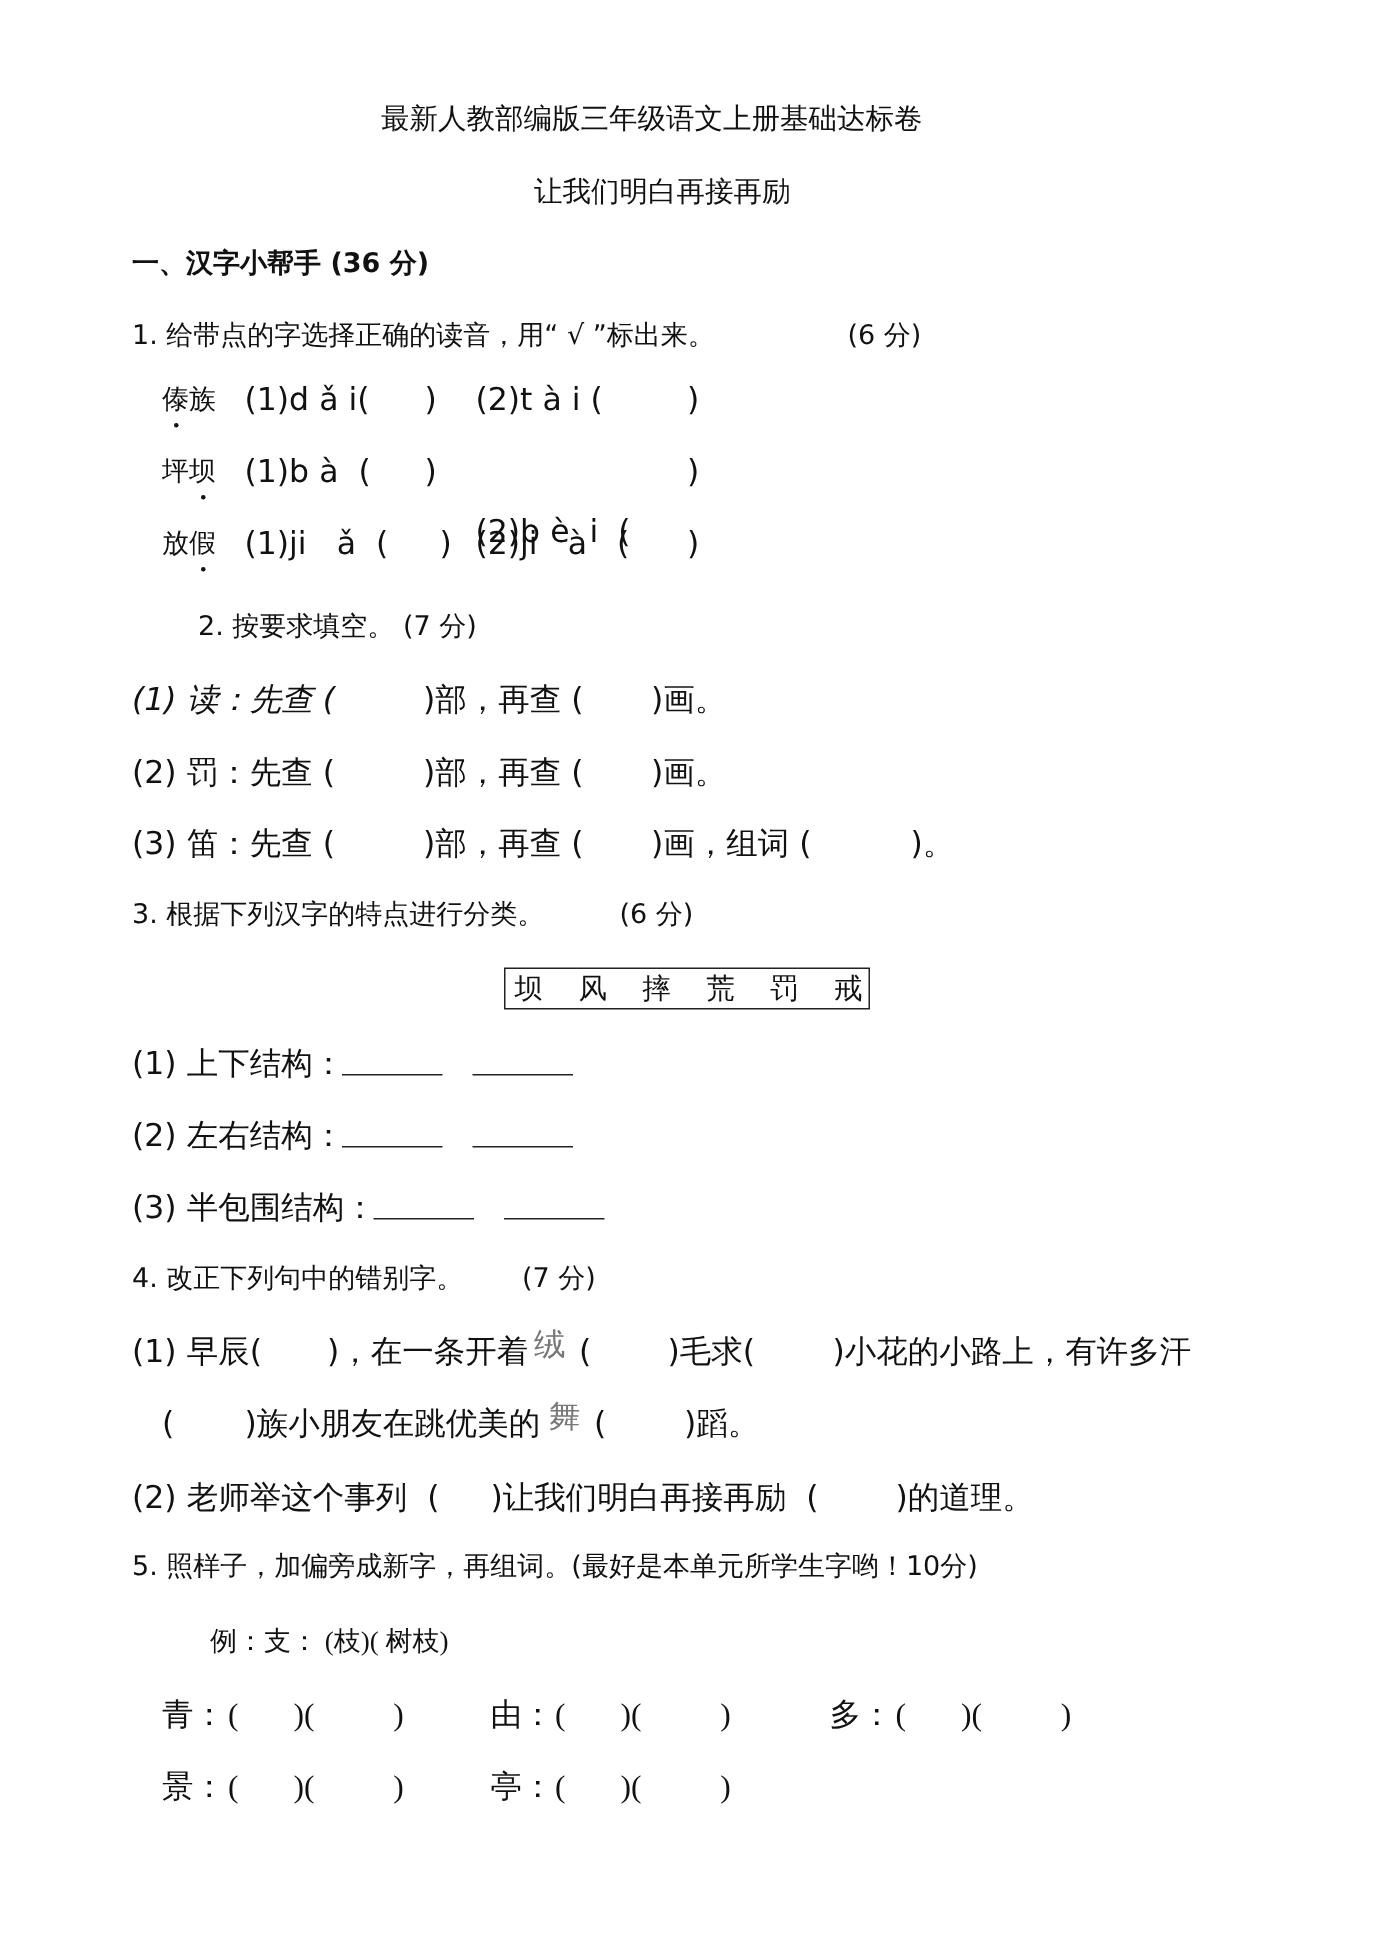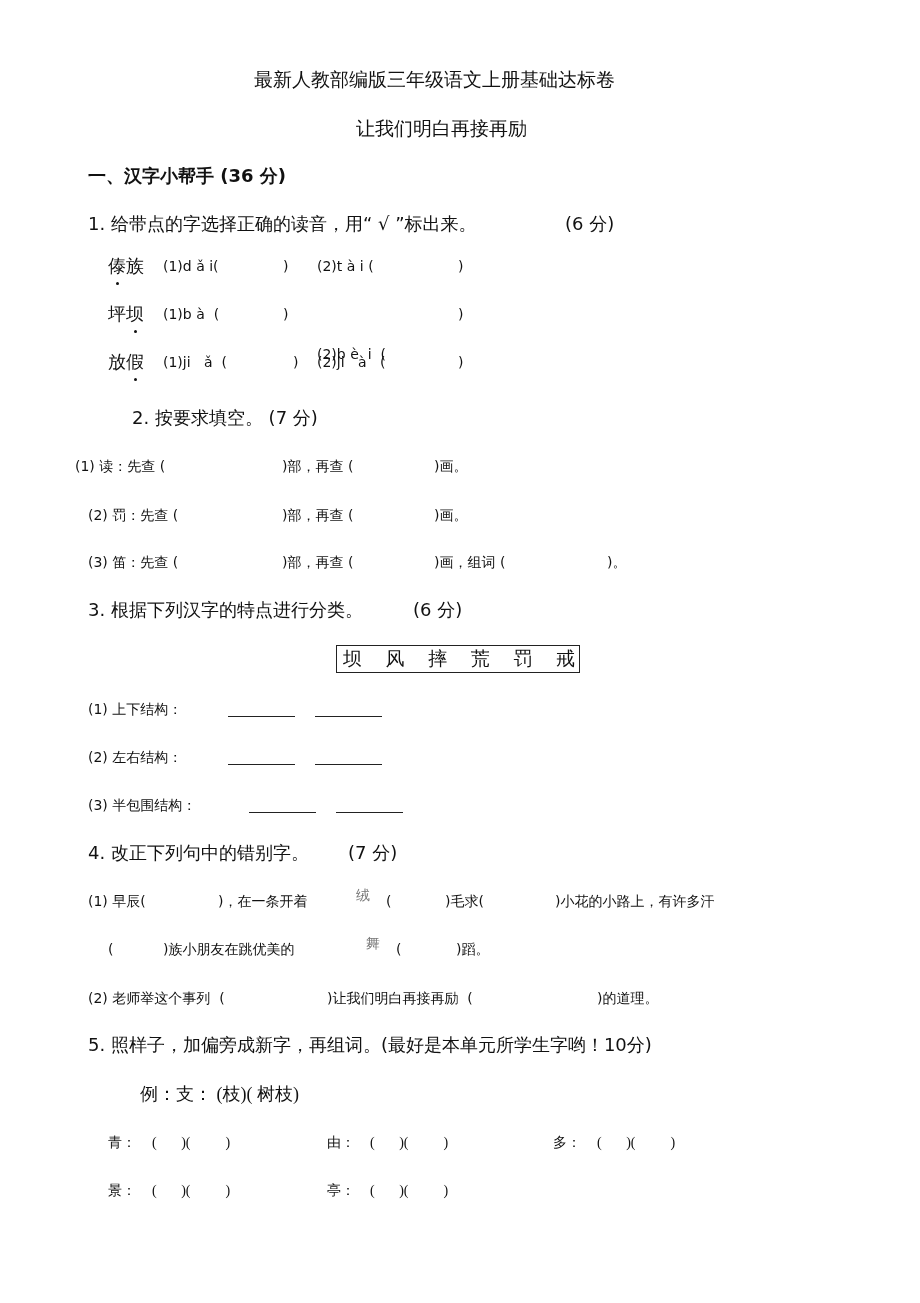--- a/index.html
+++ b/index.html
@@ -9,21 +9,21 @@
   .serif { font-family: Liberation Serif, serif; }
   .title { font-size: 19px; }
   .dot-char { position: relative; display: inline-block; }
   .dot-char::after { content: ""; position: absolute; left: 50%; bottom: -7px;
     width: 3px; height: 3px; margin-left: -1.5px; background: #111; border-radius: 50%; }
   .box { position: absolute; left: 336px; top: 645px; width: 244px; height: 28px;
     border: 1.5px solid #222; box-sizing: border-box; display: flex;
     justify-content: space-between; align-items: center; padding: 0 4px 0 6px; font-size: 19px; }
   .blank { display: inline-block; border-bottom: 1.4px solid #222; width: 67px; height: 18px; vertical-align: baseline; }
   .gray { color: #777; font-size: 20px; }
-  .seg { position: absolute; white-space: pre; font-size: 14px; line-height: 24px; }
+  .seg { position: absolute; white-space: pre; font-size: 21px; line-height: 24px; }
 </style>
 </head>
 <body>
 
 <div class="line title serif" style="left:254px; top:68px;">最新人教部编版三年级语文上册基础达标卷</div>
 <div class="line title serif" style="left:356px; top:117px;">让我们明白再接再励</div>
 
 <div class="line" style="left:88px; top:164px;font-weight:bold;">一、汉字小帮手 (36 分)</div>
 
 <div class="line" style="left:88px; top:212px;">1. 给带点的字选择正确的读音，用“ √ ”标出来。</div>
@@ -47,21 +47,21 @@
   <div class="line serif" style="left:108px; top:350px;"><span>放</span><span class="dot-char">假</span></div>
   <div class="seg" style="left:163px; top:350px;">(1)ji   ǎ  (</div>
   <div class="seg" style="left:293px; top:350px;">)</div>
   <div class="seg" style="left:317px; top:350px;">(2)ji   à   (</div>
   <div class="seg" style="left:458px; top:350px;">)</div>
 </div>
 
 <div class="line" style="left:88px; top:406px;margin-left:44px;">2. 按要求填空。 (7 分)</div>
 
 <div>
-  <div class="seg" style="left:75px; top:454px;">(1) 读：先查 (</div>
+  <div class="seg" style="left:88px; top:454px;font-style:italic;">(1) 读：先查 (</div>
   <div class="seg" style="left:282px; top:454px;">)部，再查 (</div>
   <div class="seg" style="left:434px; top:454px;">)画。</div>
 </div>
 <div>
   <div class="seg" style="left:88px; top:503px;">(2) 罚：先查 (</div>
   <div class="seg" style="left:282px; top:503px;">)部，再查 (</div>
   <div class="seg" style="left:434px; top:503px;">)画。</div>
 </div>
 <div>
   <div class="seg" style="left:88px; top:550px;">(3) 笛：先查 (</div>

